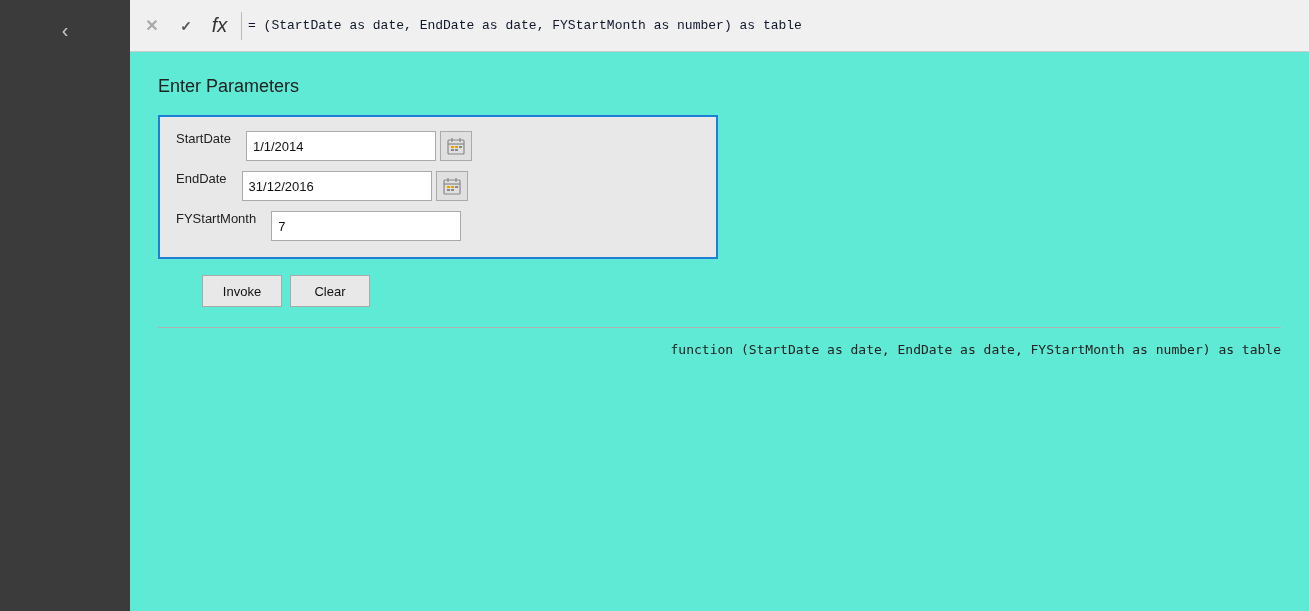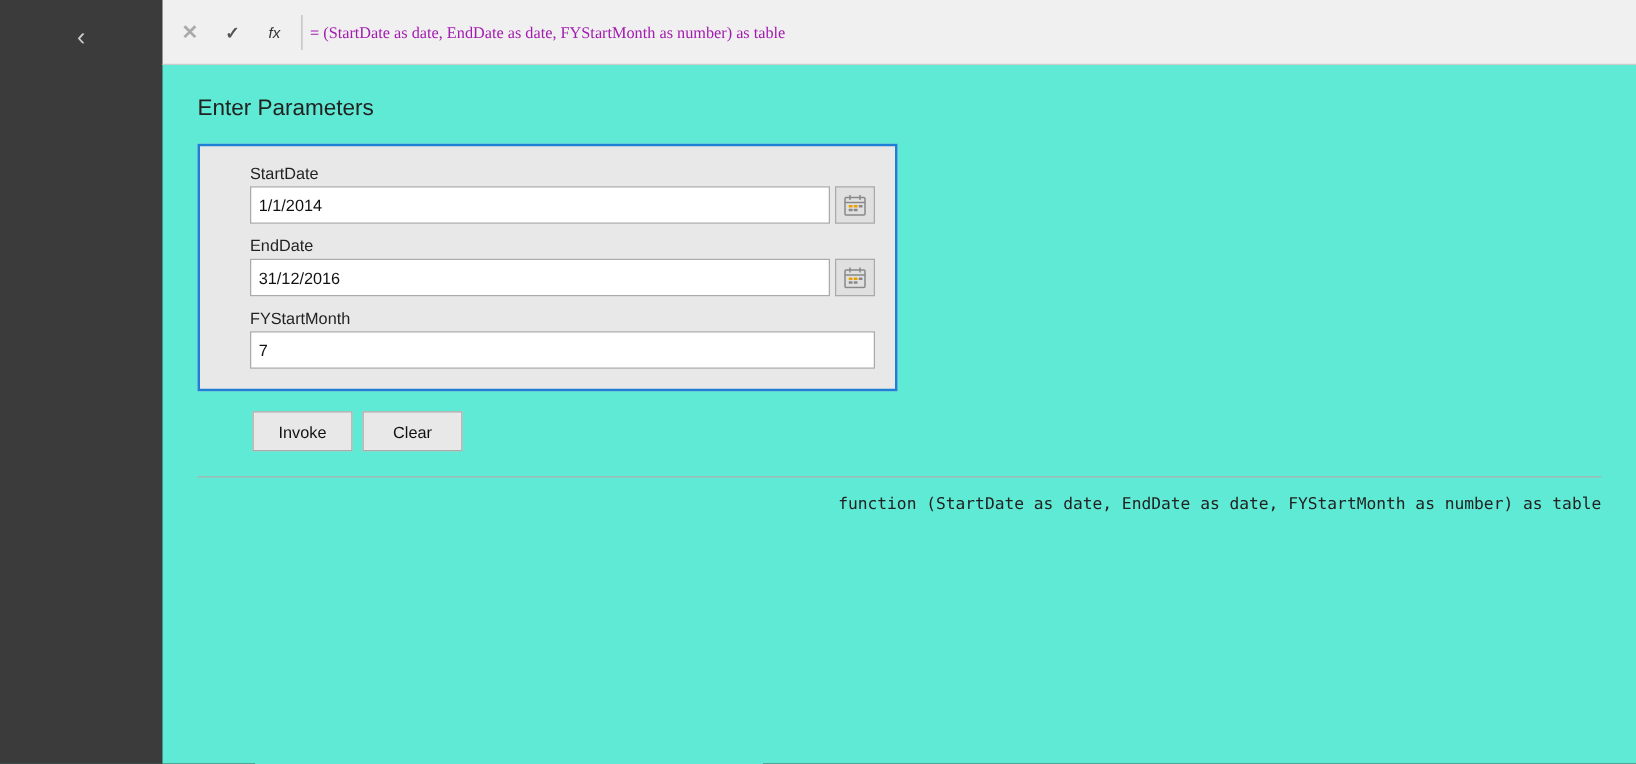--- a/index.html
+++ b/index.html
@@ -73,33 +73,33 @@
       font-size: 16px;
     }
 
     .formula-icon-btn.check-btn {
       color: #555;
       font-size: 14px;
     }
 
     .formula-icon-btn.fx-btn {
       font-style: italic;
-      font-size: 12px;
+      font-size: 20px;
       color: #333;
       font-weight: normal;
       border-right: 1px solid #bbb;
       padding-right: 8px;
       width: 36px;
     }
 
     .formula-text {
       flex: 1;
       font-size: 13px;
-      color: #a21caf;
-      font-family: Liberation Serif, serif;
+      color: #0f172a;
+      font-family: Liberation Mono, monospace;
       white-space: nowrap;
       overflow: hidden;
     }
 
     
     .content-panel {
       flex: 1;
       background-color: #5eead4;
       padding: 24px 28px 20px 28px;
       display: flex;
@@ -120,23 +120,22 @@
       padding: 14px 16px 16px 16px;
       display: flex;
       flex-direction: column;
       gap: 10px;
       width: 560px;
       margin-bottom: 16px;
     }
 
     .param-group {
       display: flex;
-      flex-direction: column;
-      gap: 3px;
-      margin-left: 24px;
+      flex-direction: row;
+      gap: 15px;
     }
 
     .param-label {
       font-size: 13px;
       color: #222;
       font-weight: 400;
     }
 
     .param-input-row {
       display: flex;

